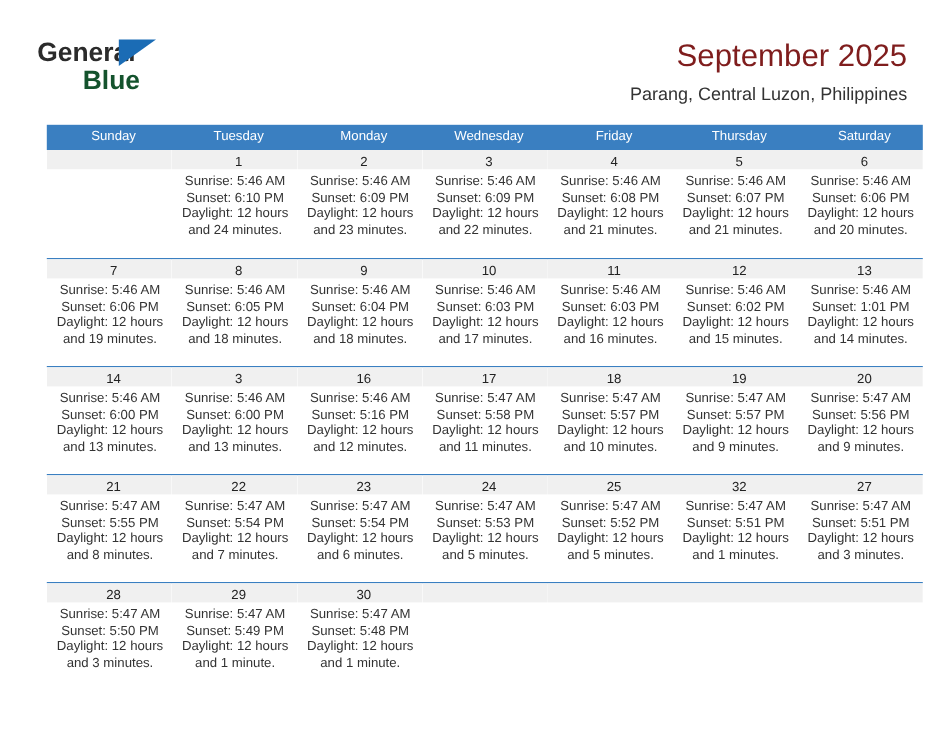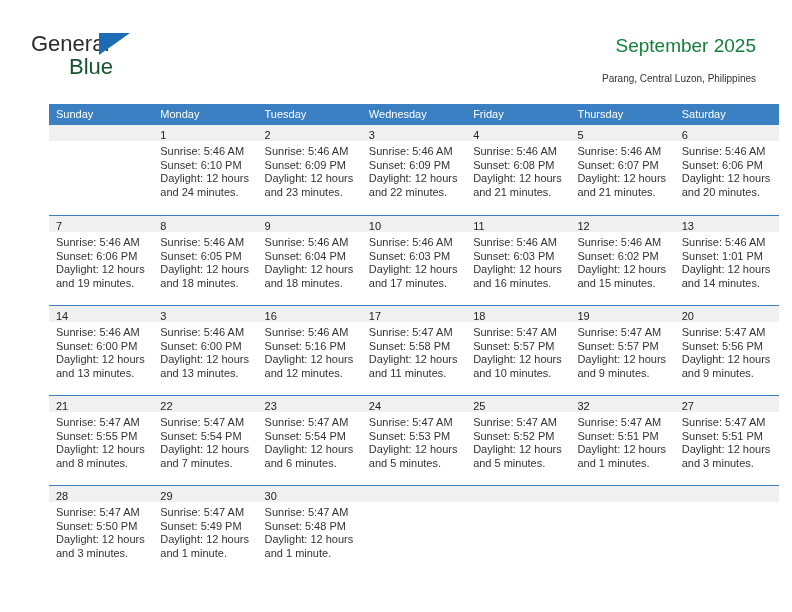--- a/index.html
+++ b/index.html
@@ -29,20 +29,21 @@
     top: 0;
     width: 792px;
     height: 100px;
   }
   .brand {
     position: absolute;
     left: 31px;
     top: 32px;
     width: 190px;
     height: 50px;
+    font-weight: bold;
   }
   .brand-line1 {
     position: absolute;
     left: 0;
     top: 0;
     font-size: 22px;
     color: #2b2b2b;
     letter-spacing: 0px;
     line-height: 24px;
     font-family: "Liberation Sans", sans-serif;
@@ -66,41 +67,42 @@
     font-family: "Liberation Sans", sans-serif;
   }
 
   .title-block {
     position: absolute;
     right: 36px;
     top: 30px;
     text-align: right;
   }
   .cal-title {
-    font-size: 19px;
-    color: #15803d;
+    font-size: 26px;
+    color: #7f1d1d;
     line-height: 32px;
     white-space: nowrap;
     font-family: "Liberation Sans", sans-serif;
   }
   .cal-subtitle {
     margin-top: 9px;
-    font-size: 10px;
+    font-size: 15px;
     color: #333333;
     line-height: 16px;
     white-space: nowrap;
     font-family: "Liberation Sans", sans-serif;
   }
 
   
   .calendar {
     position: absolute;
-    left: 49px;
+    left: 39px;
     top: 104px;
     width: 730px;
+    text-align: center;
   }
   .weekdays {
     display: flex;
     background: #3a7fc1;
     height: 21px;
   }
   .weekday {
     flex: 1 1 0;
     color: #ffffff;
     font-size: 11px;
@@ -165,22 +167,22 @@
     <div class="title-block">
       <div class="cal-title">September 2025</div>
       <div class="cal-subtitle">Parang, Central Luzon, Philippines</div>
     </div>
 
   </div>
 
   <div class="calendar">
     <div class="weekdays" id="weekday-row">
         <div class="weekday">Sunday</div>
+        <div class="weekday">Tuesday</div>
         <div class="weekday">Monday</div>
-        <div class="weekday">Tuesday</div>
         <div class="weekday">Wednesday</div>
         <div class="weekday">Friday</div>
         <div class="weekday">Thursday</div>
         <div class="weekday">Saturday</div>
       </div>
     <div id="weeks-container">
         <div class="week first">
           <div class="day empty">
             <div class="day-num-band"><span class="day-num"></span></div>
           </div>

